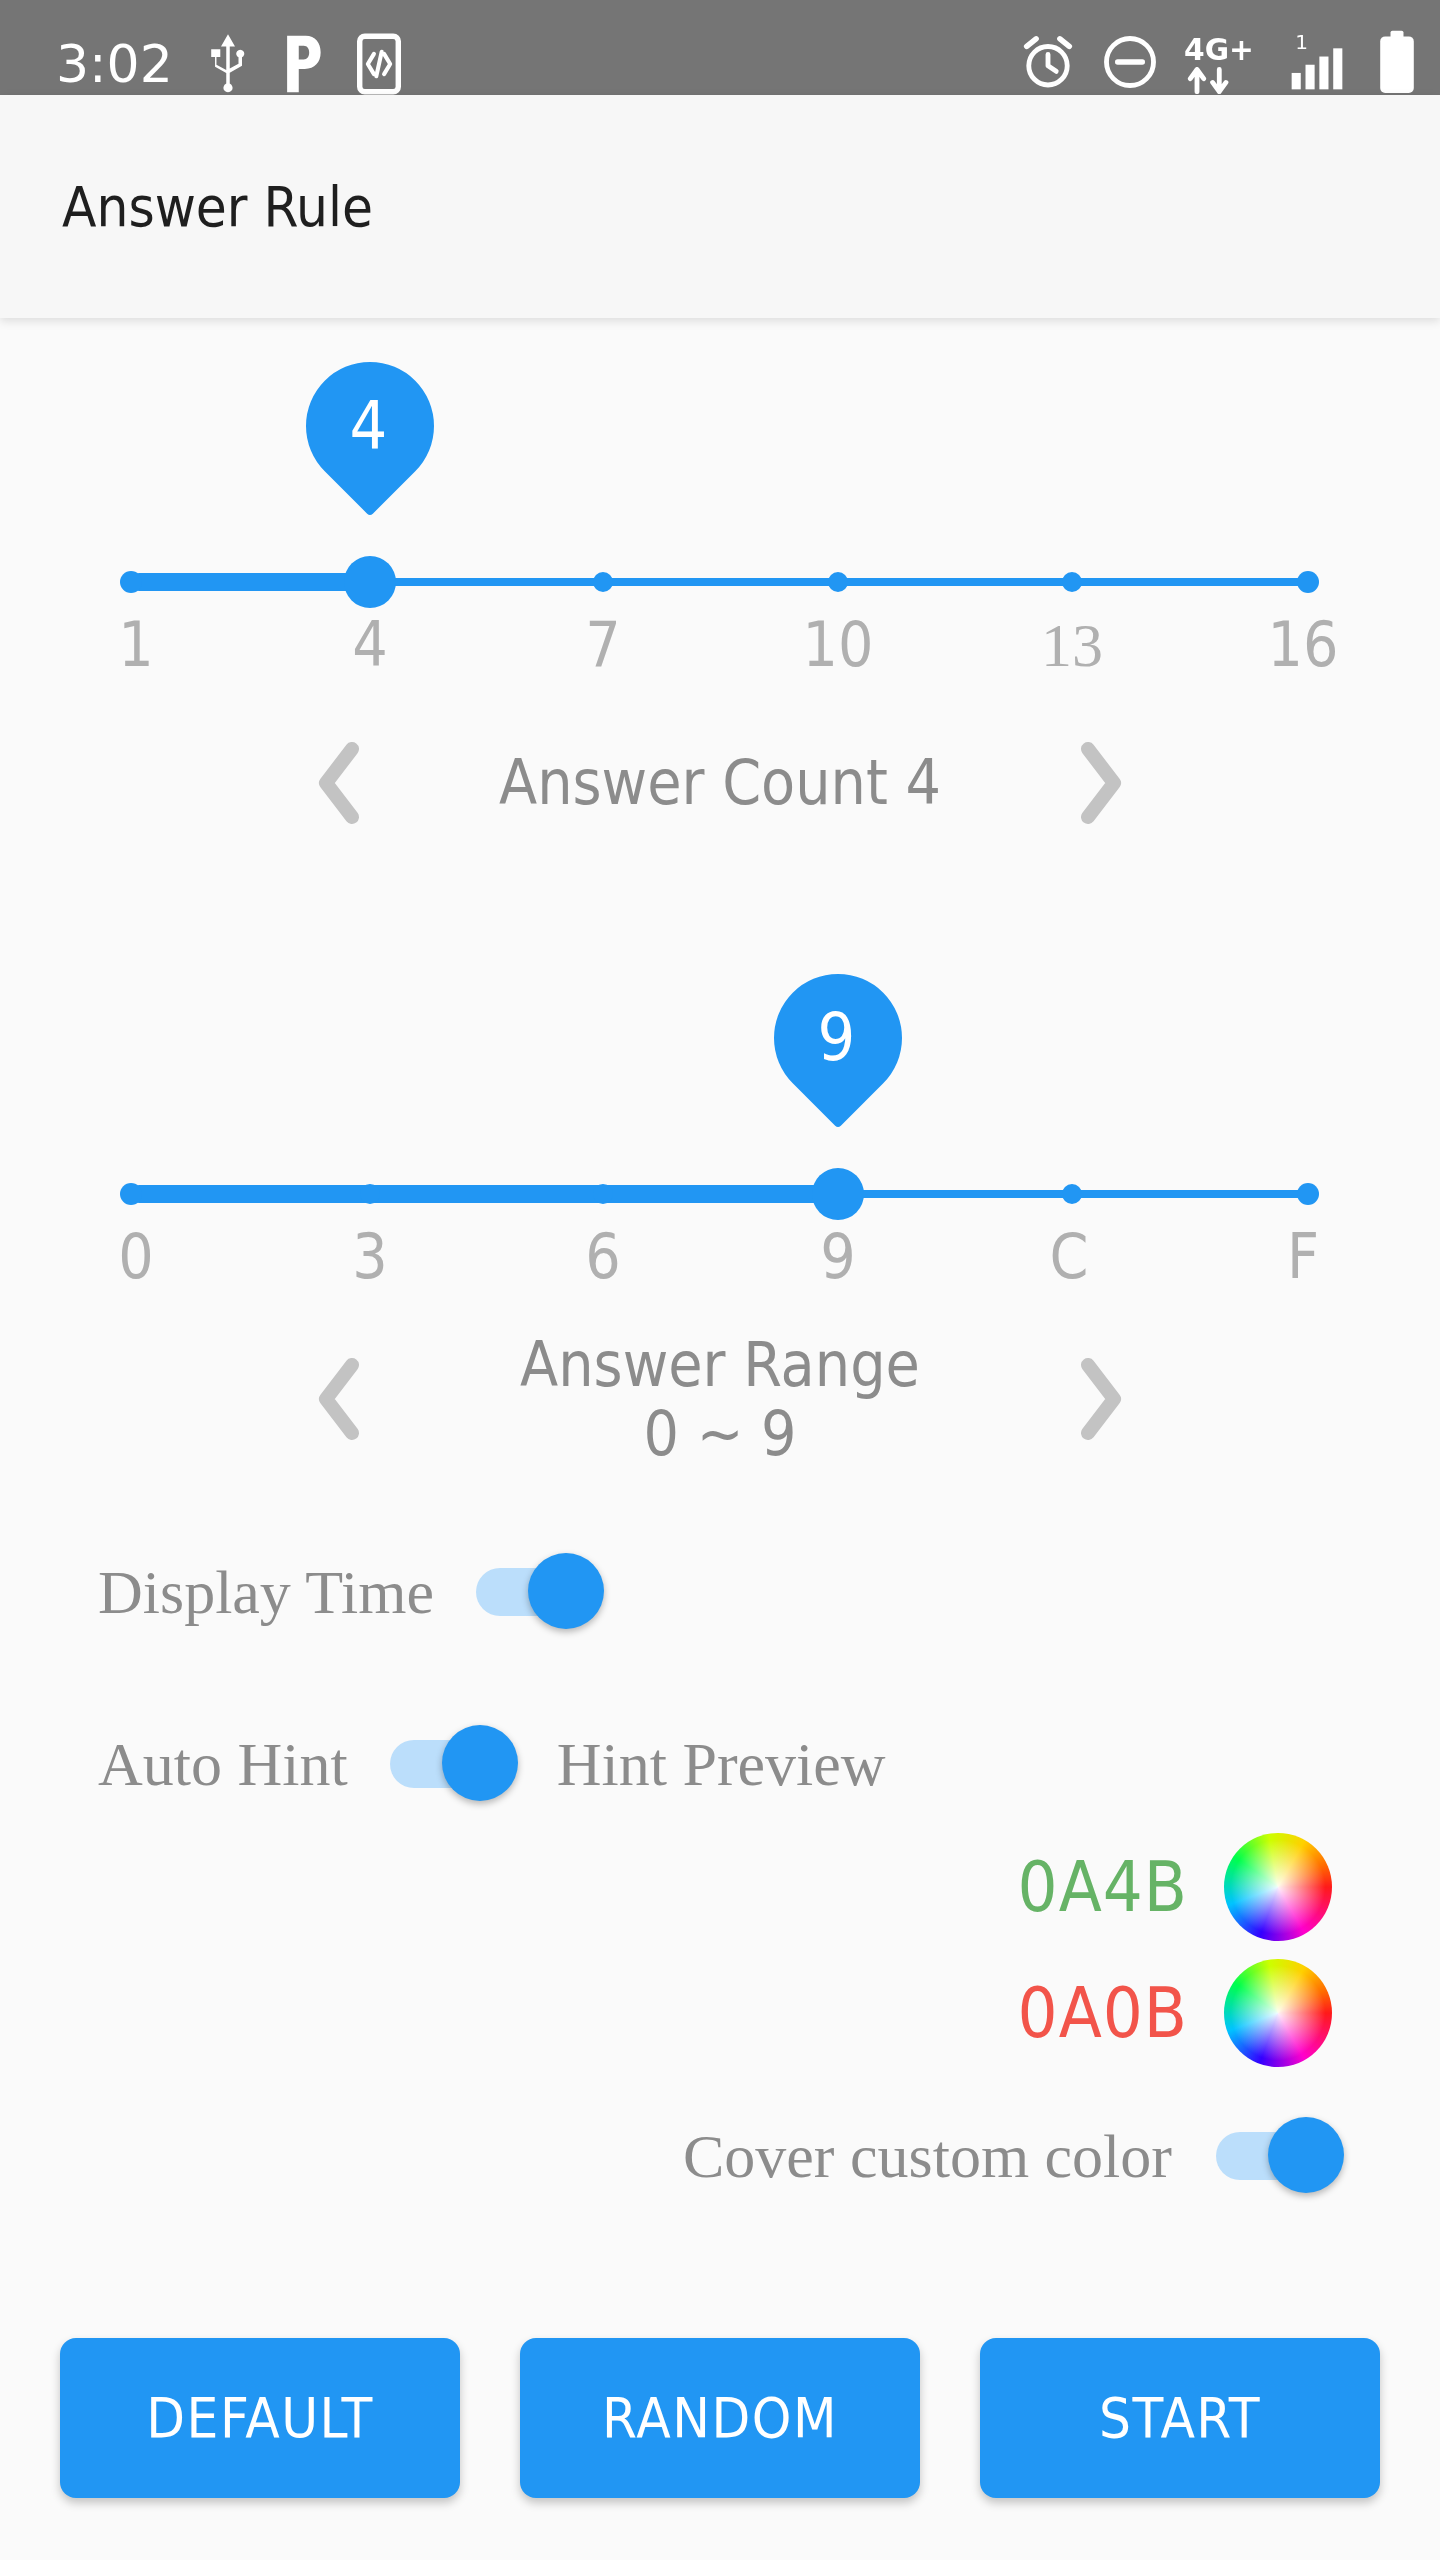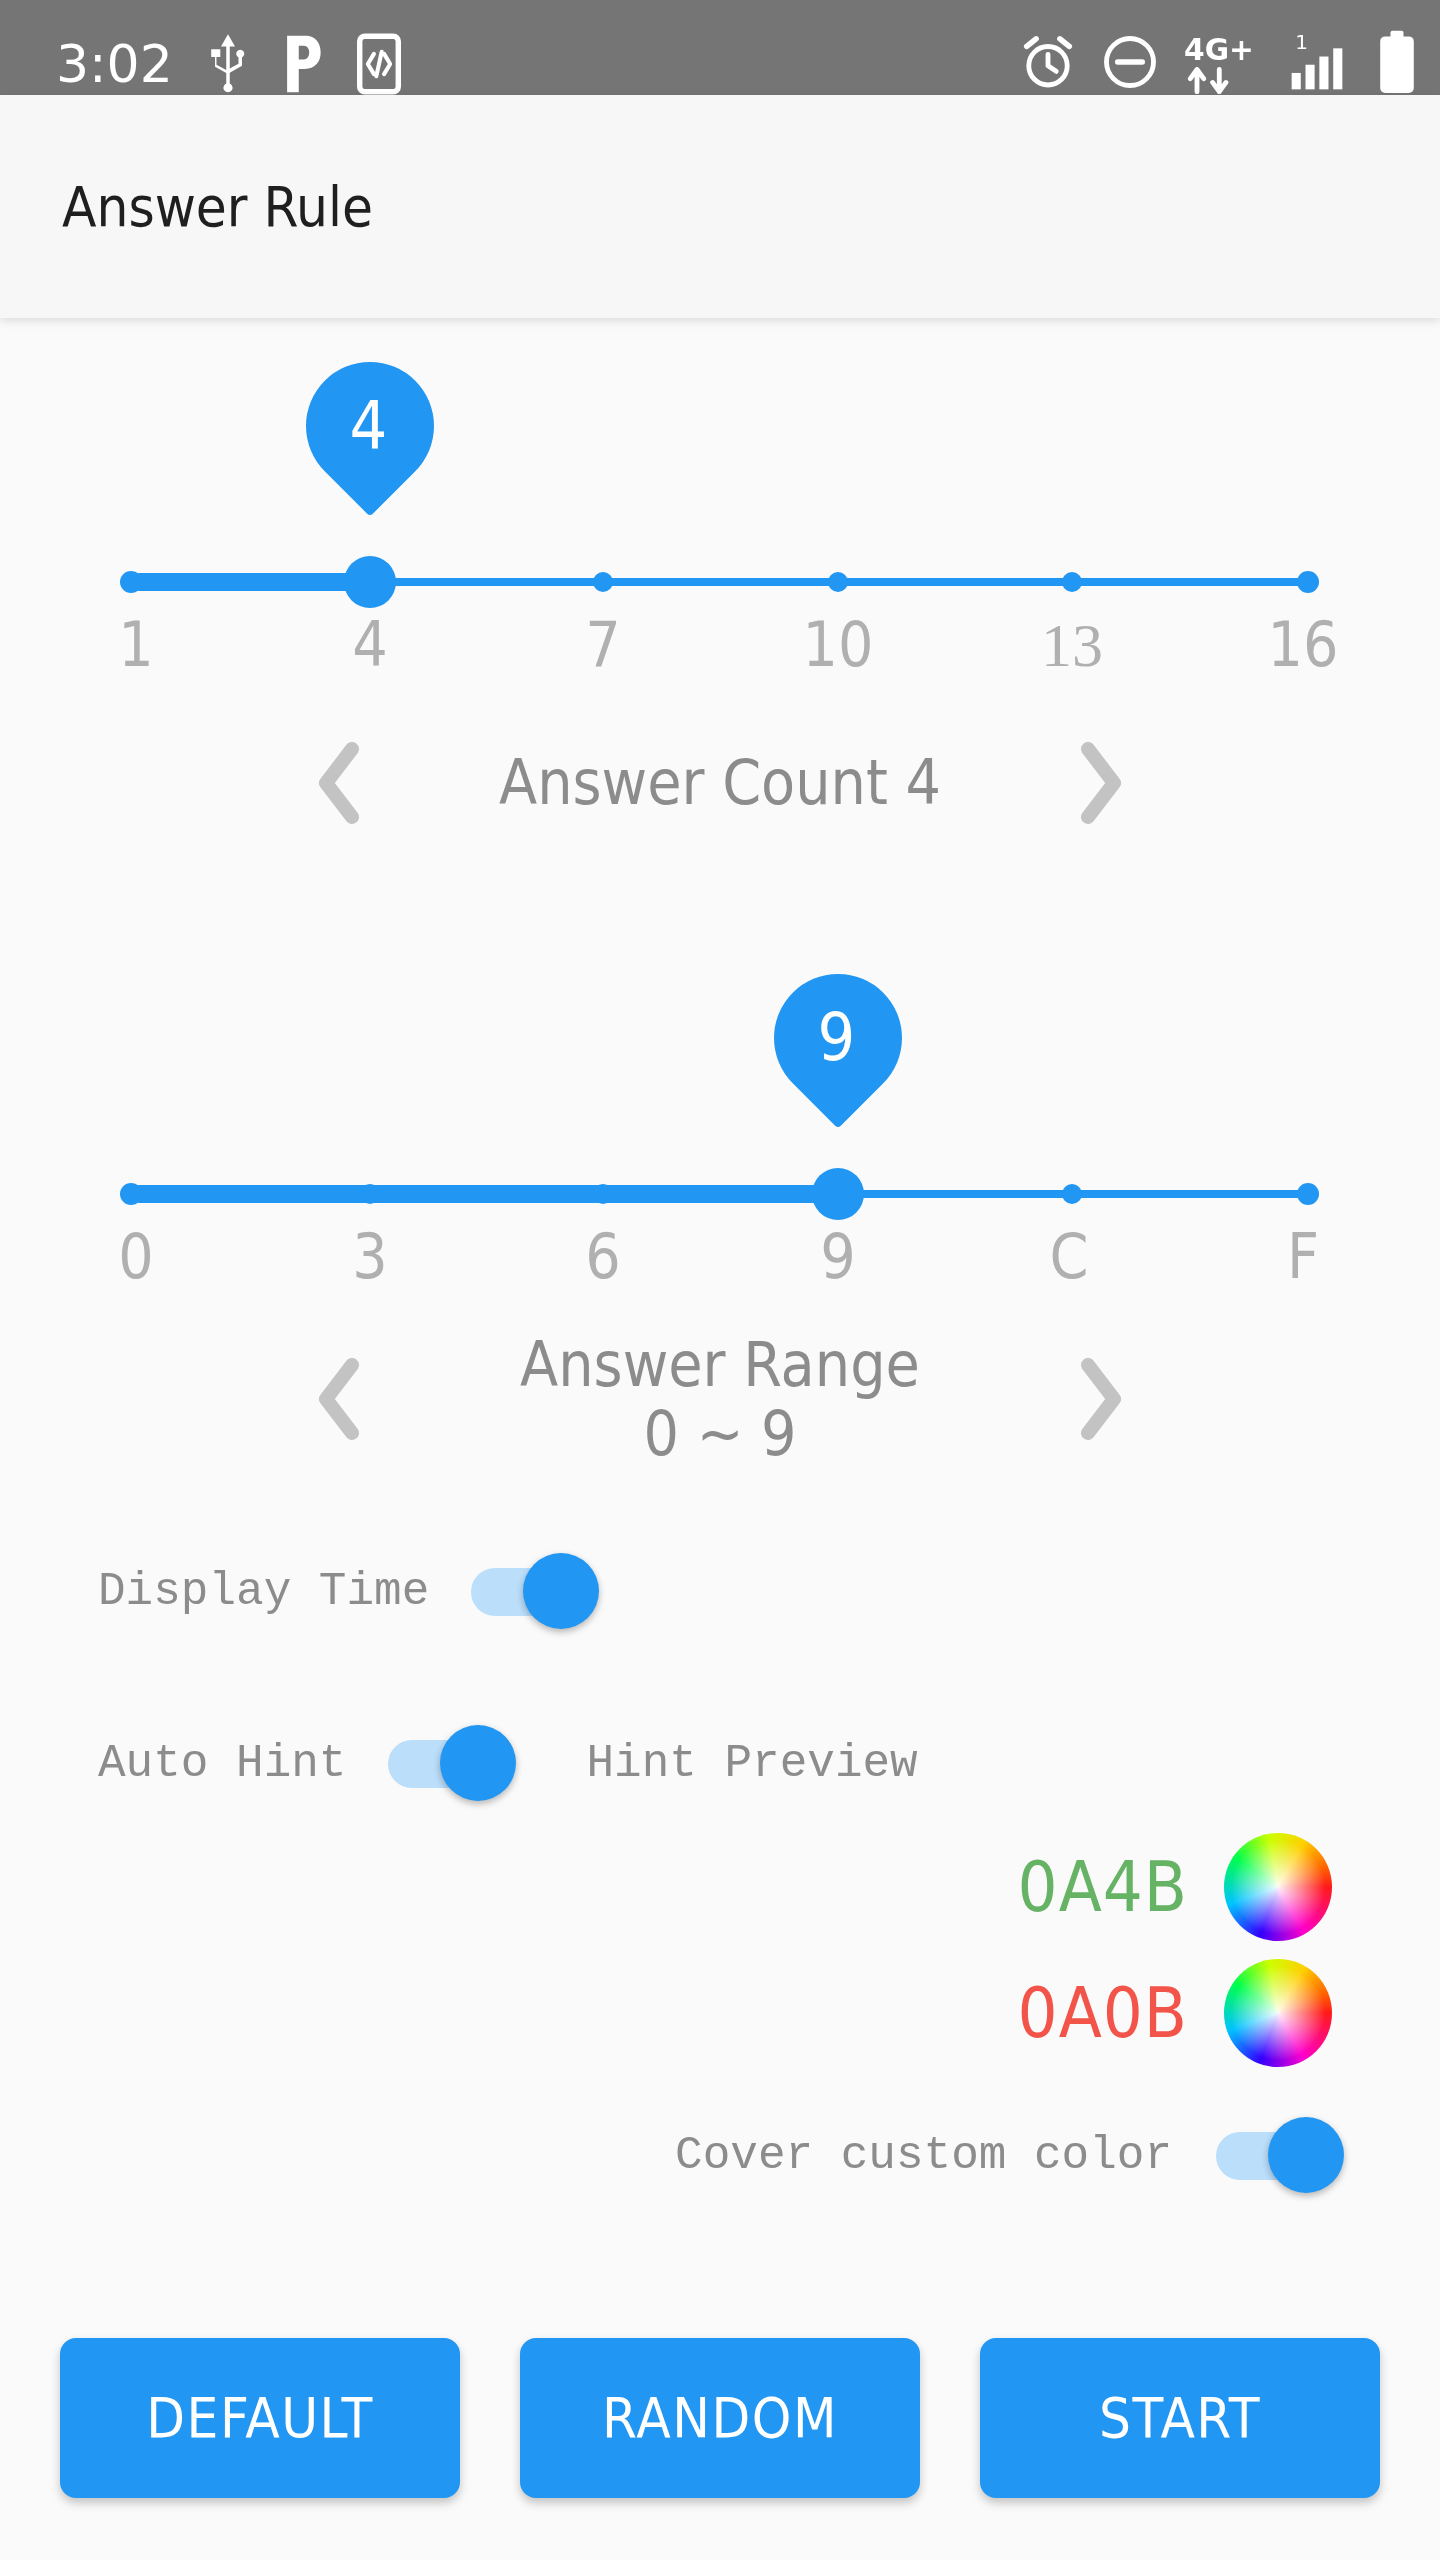--- a/index.html
+++ b/index.html
@@ -198,22 +198,22 @@
   .stepper-text .l2 { display: block; }
 
   
   .row {
     display: flex;
     align-items: center;
     box-sizing: border-box;
   }
   .row-label {
     color: #8c8c8c;
-    font-size: 46px;
-    font-family: Liberation Mono, monospace;
+    font-size: 62px;
+    font-family: Liberation Serif, serif;
     line-height: 1;
     white-space: nowrap;
   }
   .switch {
     position: relative;
     width: 128px;
     height: 90px;
     flex: 0 0 auto;
   }
   .switch-track {
@@ -460,21 +460,21 @@
         <div class="switch-thumb"></div>
       </div>
     </div>
 
     <div class="row" style="margin-top:82px; padding-left:98px;">
       <div class="row-label">Auto Hint</div>
       <div class="switch" style="margin-left:42px;">
         <div class="switch-track"></div>
         <div class="switch-thumb"></div>
       </div>
-      <div class="row-label" style="margin-left:70px;">Hint Preview</div>
+      <div class="row-label" style="margin-left:39px;">Hint Preview</div>
     </div>
 
     <div style="margin-top:24px; padding-right:108px;">
       <div class="hint-line" style="margin-bottom:18px;">
         <div class="hint-code" style="color:#66b366;">0A4B</div>
         <div class="wheel"></div>
       </div>
       <div class="hint-line">
         <div class="hint-code" style="color:#f2544a;">0A0B</div>
         <div class="wheel"></div>

